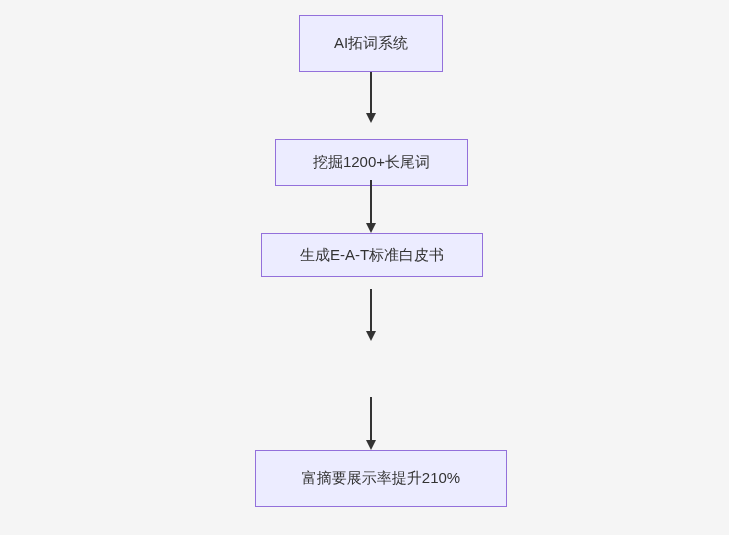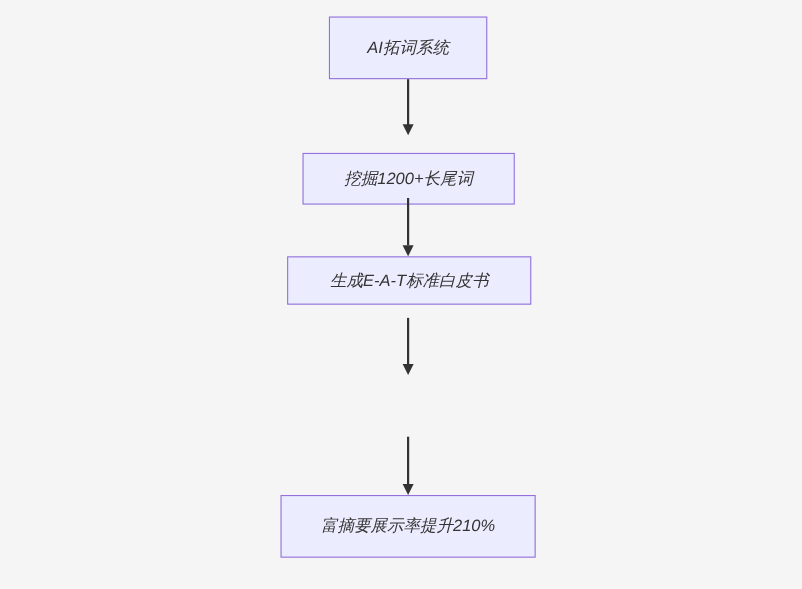--- a/index.html
+++ b/index.html
@@ -8,21 +8,20 @@
     width: 729px;
     height: 535px;
     background: #f5f5f5;
     overflow: hidden;
     font-family: "Liberation Sans", "DejaVu Sans", sans-serif;
   }
   .canvas {
     position: relative;
     width: 729px;
     height: 535px;
-    font-style: italic;
   }
   .flow-node {
     position: absolute;
     box-sizing: border-box;
     background: #ECECFF;
     border: 1px solid #9370DB;
     color: #333333;
     font-size: 15px;
     display: flex;
     align-items: center;
@@ -67,17 +66,17 @@
     <span>生成E-A-T标准白皮书</span>
   </div>
 
   <div class="edge-line" style="left:370px; top:289px; height:42px;"></div>
   <div class="edge-head" style="left:366px; top:331px;"></div>
 
 
   <div class="edge-line" style="left:370px; top:397px; height:43px;"></div>
   <div class="edge-head" style="left:366px; top:440px;"></div>
 
-  <div class="flow-node" style="left:255px; top:450px; width:232px; height:57px;">
+  <div class="flow-node" style="left:255px; top:450px; width:252px; height:57px;">
     <span>富摘要展示率提升210%</span>
   </div>
 
 </div>
 
 </body></html>

